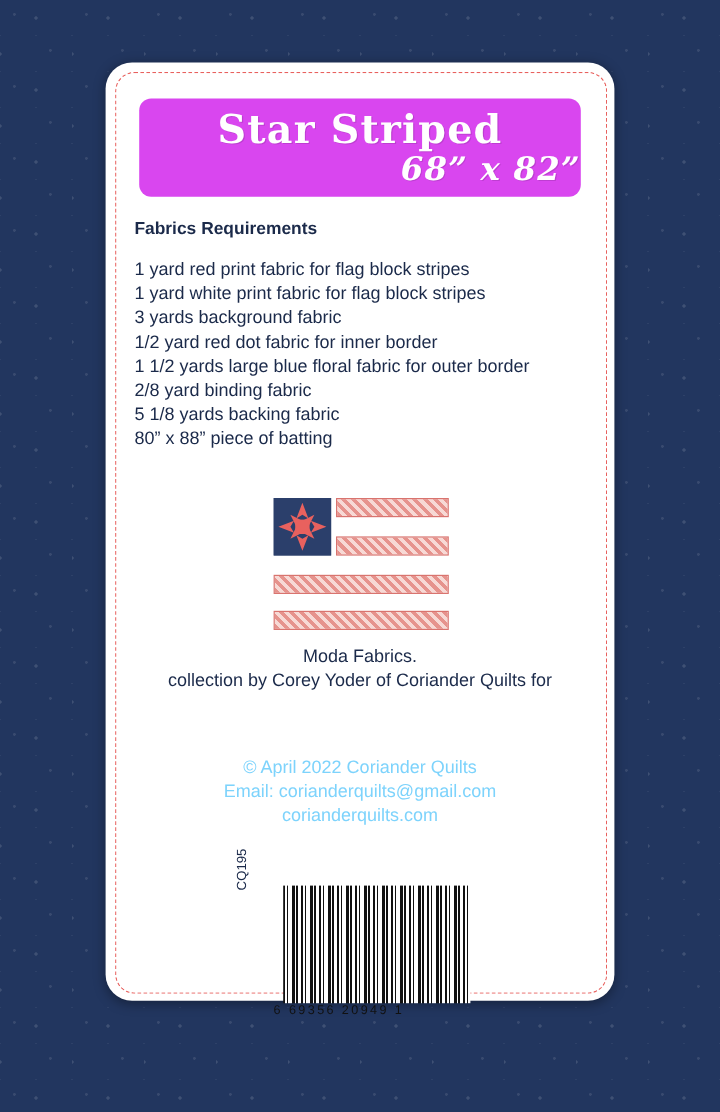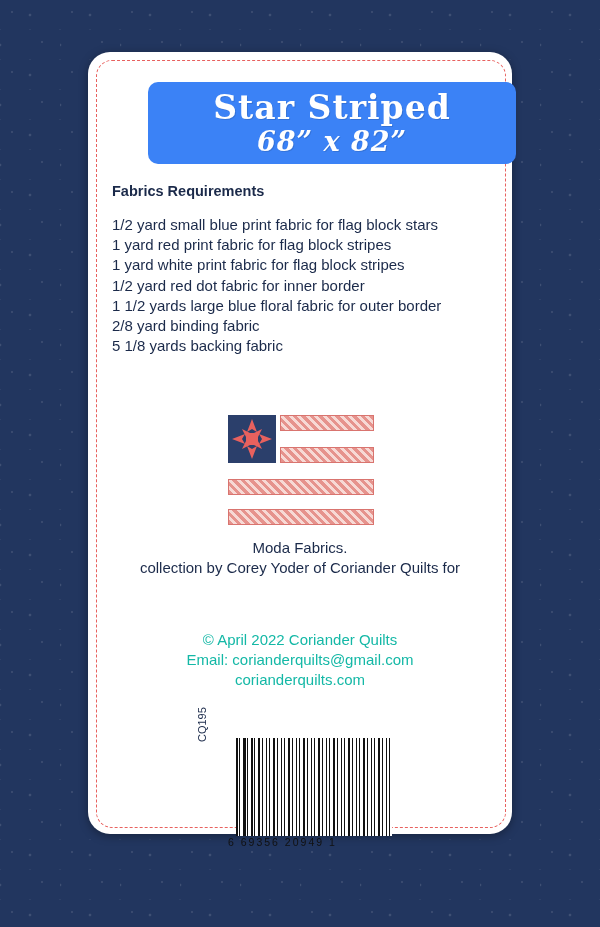--- a/index.html
+++ b/index.html
@@ -60,44 +60,44 @@
     pointer-events: none;
   }
 
   
   #title-banner {
     position: absolute;
     left: 116px;
     top: 82px;
     width: 368px;
     height: 82px;
-    background: #3b82f6;
+    background: #d946ef;
     border-radius: 10px;
     text-align: center;
     color: #ffffff;
-    margin-left: 32px;
   }
   #title-main {
     font-family: "DejaVu Serif", serif;
     font-weight: bold;
     font-size: 33px;
     letter-spacing: 1px;
     margin-top: 9px;
     line-height: 1.05;
     text-shadow: 1px 1px 0 rgba(0,0,0,0.12);
   }
   #title-size {
     font-family: "DejaVu Serif", serif;
     font-weight: bold;
     font-style: italic;
     font-size: 27px;
     letter-spacing: 1px;
     margin-top: 2px;
     line-height: 1.05;
     text-shadow: 1px 1px 0 rgba(0,0,0,0.12);
+    text-align: right;
   }
 
   
   #req-heading {
     position: absolute;
     left: 112px;
     top: 183px;
     font-size: 14.5px;
     font-weight: bold;
     color: #1b2a4a;
@@ -155,21 +155,21 @@
 
   
   #copyright {
     position: absolute;
     left: 108px;
     top: 630px;
     width: 384px;
     text-align: center;
     font-size: 15px;
     line-height: 20px;
-    color: #14b8a6;
+    color: #7dd3fc;
   }
 
   
   #barcode-wrap {
     position: absolute;
     left: 228px;
     top: 705px;
     width: 164px;
     height: 112px;
     margin-top: 33px;
@@ -215,27 +215,28 @@
 <div id="card-stitch"></div>
 
 <div id="title-banner">
   <div id="title-main">Star Striped</div>
   <div id="title-size">68” x 82”</div>
 </div>
 
 <div id="req-heading">Fabrics Requirements</div>
 
 <ul id="req-list">
-  <li>1/2 yard small blue print fabric for flag block stars</li>
   <li>1 yard red print fabric for flag block stripes</li>
   <li>1 yard white print fabric for flag block stripes</li>
+  <li>3 yards background fabric</li>
   <li>1/2 yard red dot fabric for inner border</li>
   <li>1 1/2 yards large blue floral fabric for outer border</li>
   <li>2/8 yard binding fabric</li>
   <li>5 1/8 yards backing fabric</li>
+  <li>80” x 88” piece of batting</li>
 </ul>
 
 <div id="flag-art">
 
   <div id="star-block">
     <svg width="48" height="48" viewBox="0 0 48 48" aria-hidden="true">
       <rect x="0" y="0" width="48" height="48" fill="#2b3f6b"></rect>
       <polygon points="24,4 29,17 24,14 19,17" fill="#e8615e"></polygon>
       <polygon points="44,24 31,29 34,24 31,19" fill="#e8615e"></polygon>
       <polygon points="24,44 19,31 24,34 29,31" fill="#e8615e"></polygon>

